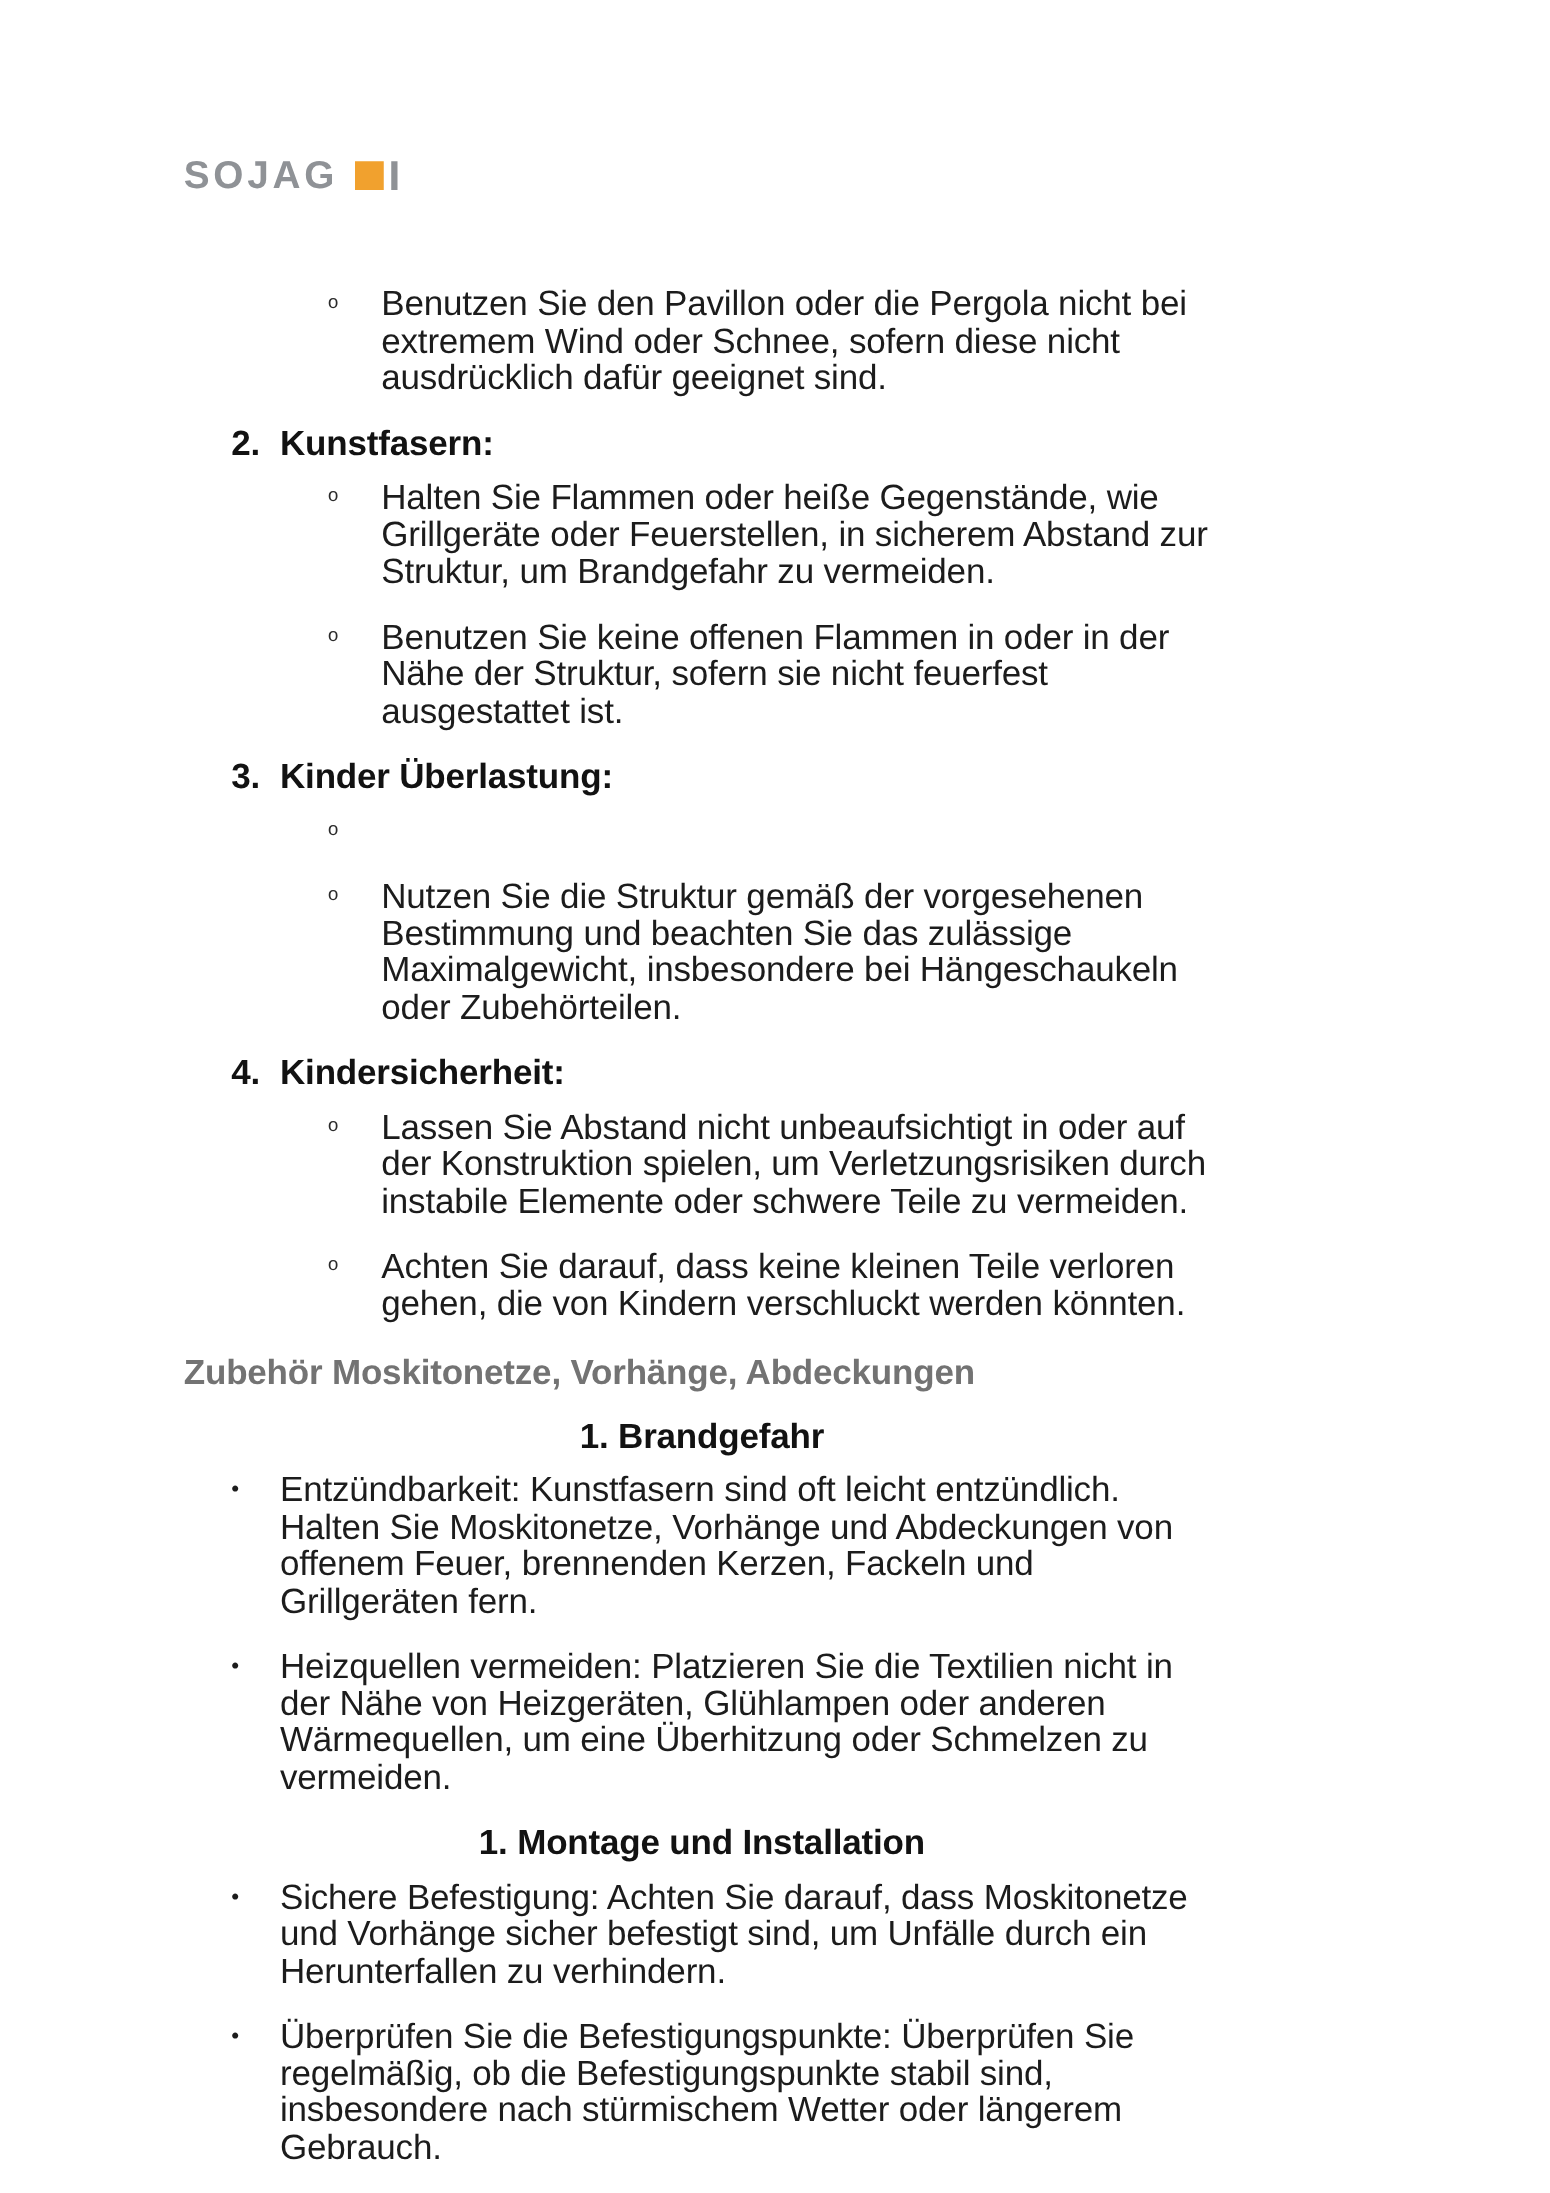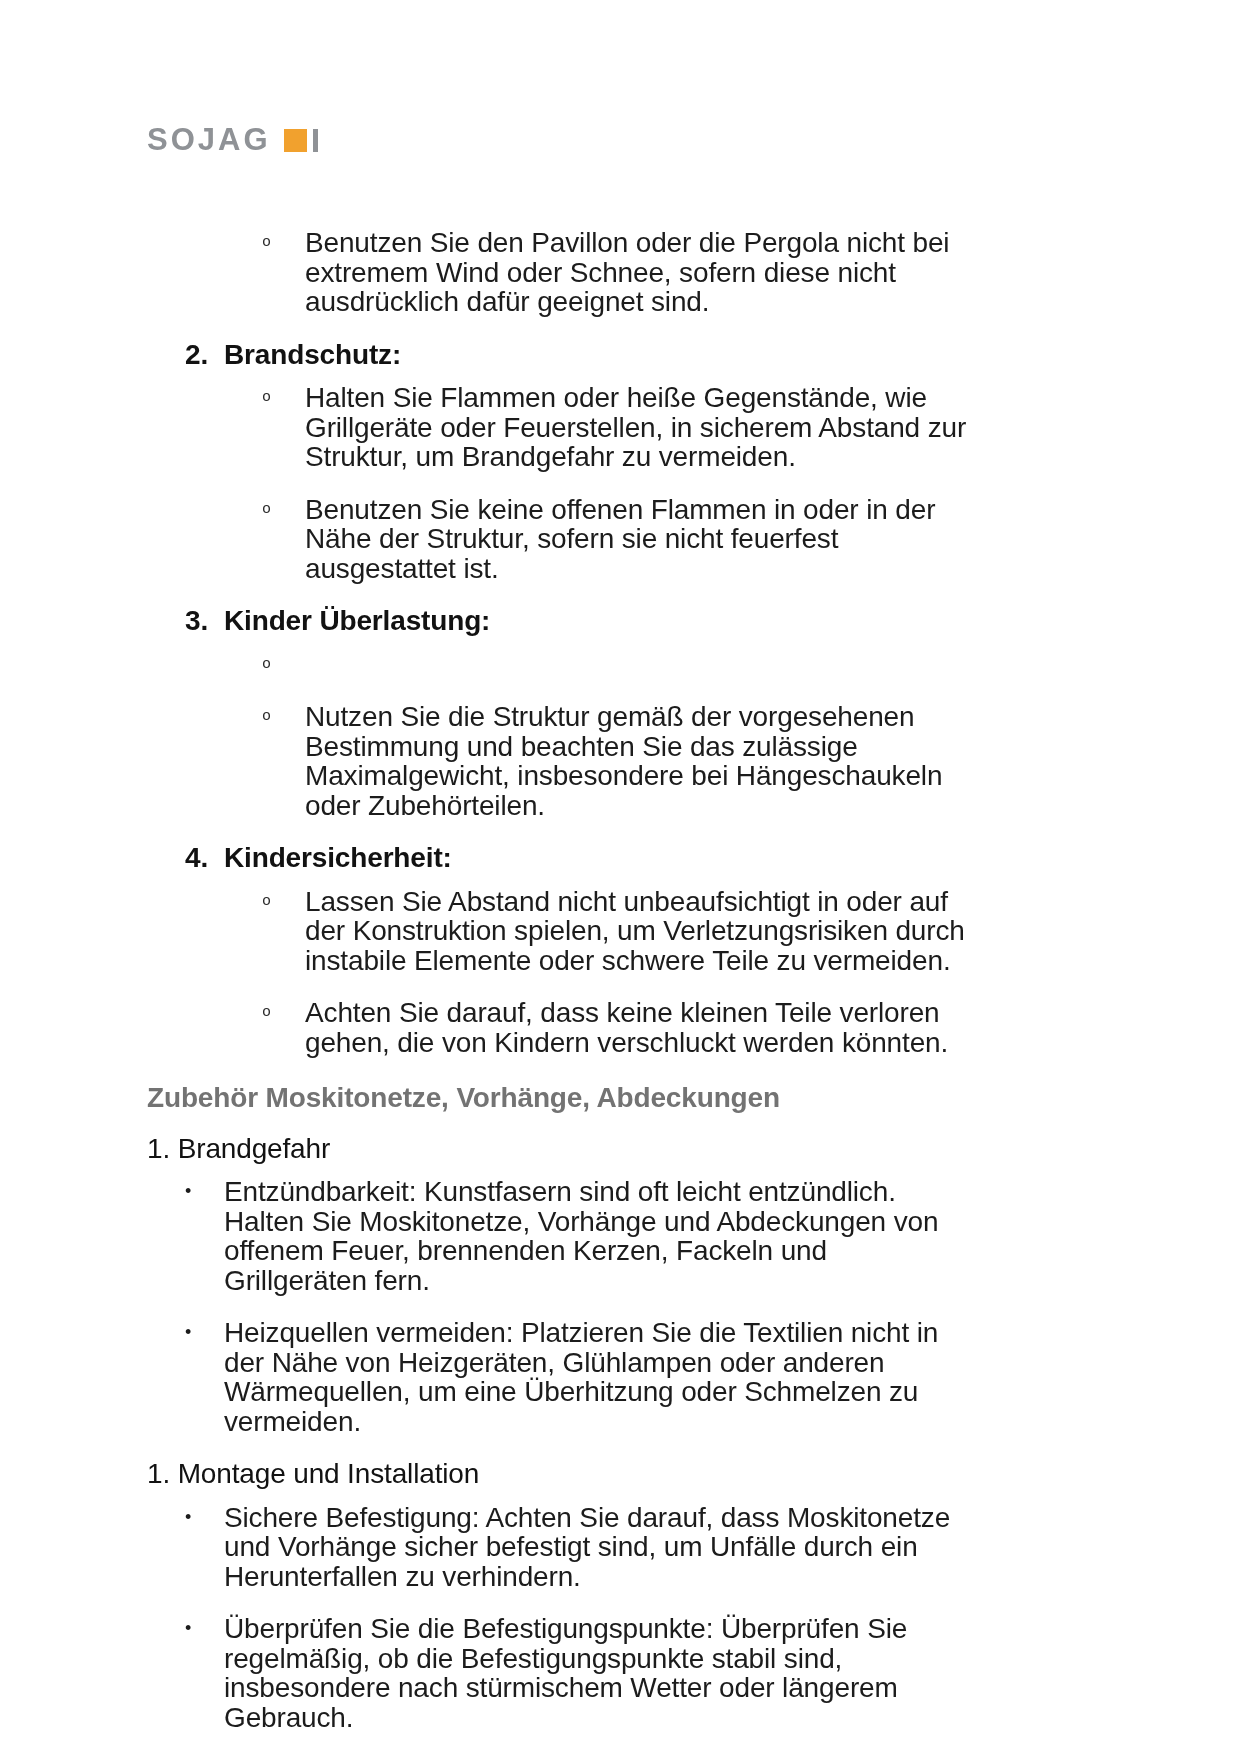--- a/index.html
+++ b/index.html
@@ -89,23 +89,24 @@
   }
   .b-item .txt {
     width: 876px;
   }
   .h-main {
     font-weight: bold;
     color: #737373;
     margin: 26px 0 21px 0;
   }
   .h-sub {
-    font-weight: normal;
+    font-weight: bold;
     color: #121212;
     margin: 0 0 14px 0;
+    text-align: center;
   }
 </style>
 </head>
 <body>
 
 <div class="page">
 
   <header class="logo-row">
     <span class="logo-word">SOJAG</span>
     <span class="logo-square"></span>
@@ -114,21 +115,21 @@
 
   <main>
 
     <div class="o-item">
       <span class="marker">o</span>
       <div class="txt">Benutzen Sie den Pavillon oder die Pergola nicht bei extremem Wind oder Schnee, sofern diese nicht ausdrücklich dafür geeignet sind.</div>
     </div>
 
     <div class="num-h">
       <span class="num">2.</span>
-      <span class="title-txt">Brandschutz:</span>
+      <span class="title-txt">Kunstfasern:</span>
     </div>
     <div class="o-item">
       <span class="marker">o</span>
       <div class="txt">Halten Sie Flammen oder heiße Gegenstände, wie Grillgeräte oder Feuerstellen, in sicherem Abstand zur Struktur, um Brandgefahr zu vermeiden.</div>
     </div>
     <div class="o-item">
       <span class="marker">o</span>
       <div class="txt">Benutzen Sie keine offenen Flammen in oder in der Nähe der Struktur, sofern sie nicht feuerfest ausgestattet ist.</div>
     </div>
 

